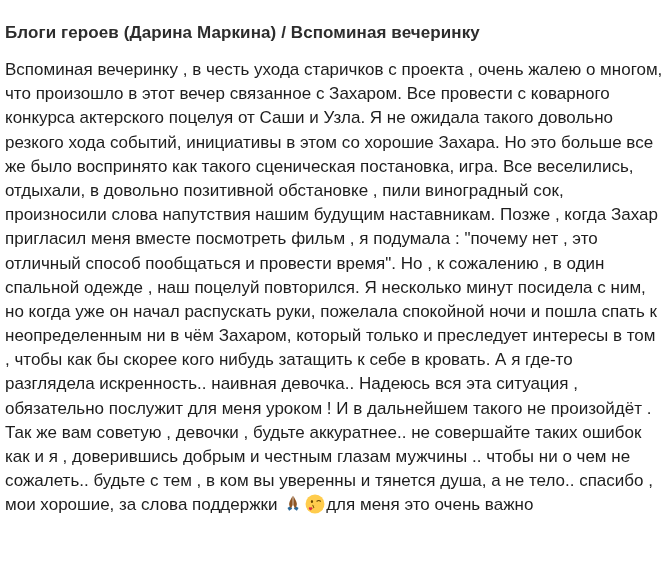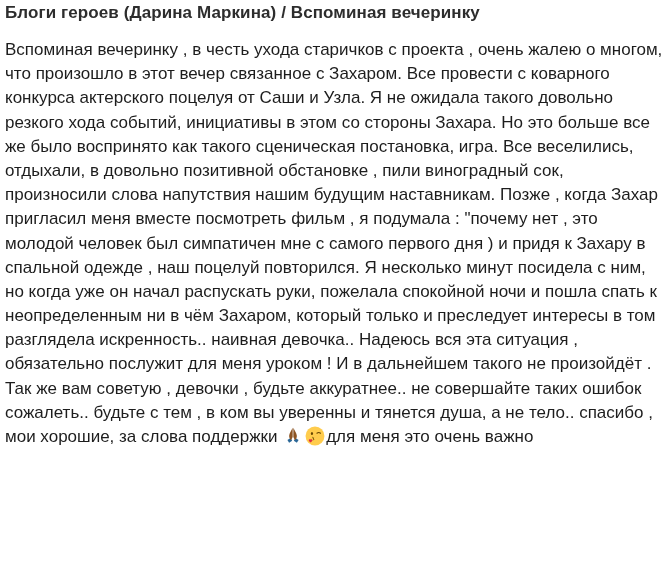--- a/index.html
+++ b/index.html
@@ -8,21 +8,21 @@
     background: #ffffff;
     width: 670px;
     height: 582px;
     overflow: hidden;
     font-family: "Liberation Sans", "DejaVu Sans", sans-serif;
   }
   .page {
     box-sizing: border-box;
     width: 654px;
     height: 582px;
-    padding: 3px 4px 0 5px;
+    padding: 23px 4px 0 5px;
     background: #ffffff;
     border-radius: 31px;
   }
   .post-title {
     font-size: 17px;
     font-weight: 700;
     color: #2d2d2d;
     line-height: 20px;
     letter-spacing: 0.1px;
     margin: 0 0 15px 0;
@@ -52,32 +52,34 @@
 <div class="page">
 
   <div class="post-title">Блоги героев (Дарина Маркина) / Вспоминая вечеринку</div>
 
   <div class="post-body">
 
     <div>
         <div class="text-line">Вспоминая вечеринку , в честь ухода старичков с проекта , очень жалею о многом,</div>
         <div class="text-line">что произошло в этот вечер связанное с Захаром. Все провести с коварного</div>
         <div class="text-line">конкурса актерского поцелуя от Саши и Узла. Я не ожидала такого довольно</div>
-        <div class="text-line">резкого хода событий, инициативы в этом со стороны Захара. Но это больше все</div>
+        <div class="text-line">резкого хода событий, инициативы в этом со хорошие Захара. Но это больше все</div>
         <div class="text-line">же было воспринято как такого сценическая постановка, игра. Все веселились,</div>
         <div class="text-line">отдыхали, в довольно позитивной обстановке , пили виноградный сок,</div>
         <div class="text-line">произносили слова напутствия нашим будущим наставникам. Позже , когда Захар</div>
         <div class="text-line">пригласил меня вместе посмотреть фильм , я подумала : "почему нет , это</div>
-        <div class="text-line">молодой человек был симпатичен мне с самого первого дня ) и придя к Захару в</div>
+        <div class="text-line">отличный способ пообщаться и провести время". Но , к сожалению , в один</div>
         <div class="text-line">спальной одежде , наш поцелуй повторился. Я несколько минут посидела с ним,</div>
         <div class="text-line">но когда уже он начал распускать руки, пожелала спокойной ночи и пошла спать к</div>
         <div class="text-line">неопределенным ни в чём Захаром, который только и преследует интересы в том</div>
+        <div class="text-line">, чтобы как бы скорее кого нибудь затащить к себе в кровать. А я где-то</div>
         <div class="text-line">разглядела искренность.. наивная девочка.. Надеюсь вся эта ситуация ,</div>
         <div class="text-line">обязательно послужит для меня уроком ! И в дальнейшем такого не произойдёт .</div>
         <div class="text-line">Так же вам советую , девочки , будьте аккуратнее.. не совершайте таких ошибок</div>
+        <div class="text-line">как и я , доверившись добрым и честным глазам мужчины .. чтобы ни о чем не</div>
         <div class="text-line">сожалеть.. будьте с тем , в ком вы уверенны и тянется душа, а не тело.. спасибо ,</div>
       </div>
 
     <div class="text-line">
       <span>мои хорошие, за слова поддержки </span><span class="emoji"><svg viewBox="0 0 36 36" width="20" height="20" aria-hidden="true">
           <polygon points="8,25 13.5,21.5 16.5,26.5 11,30" fill="#2a6797"></polygon>
           <polygon points="28,25 22.5,21.5 19.5,26.5 25,30" fill="#2a6797"></polygon>
           <path d="M17.4 3 C15.5 7.5 12 11.5 11.2 16.5 C10.6 20 12.2 23.5 14.5 25.8 L17.4 20 Z" fill="#8d5524"></path>
           <path d="M18.6 3 C20.5 7.5 24 11.5 24.8 16.5 C25.4 20 23.8 23.5 21.5 25.8 L18.6 20 Z" fill="#8d5524"></path>
         </svg></span><span class="emoji"><svg viewBox="0 0 36 36" width="20" height="20" aria-hidden="true">

